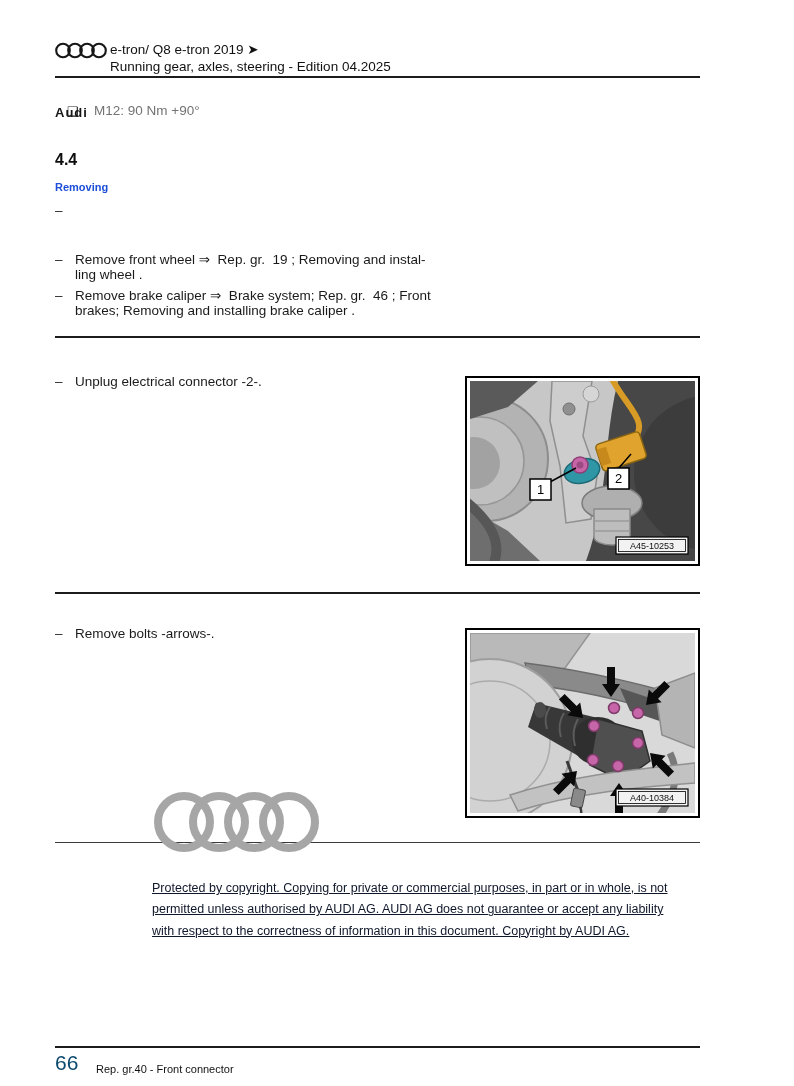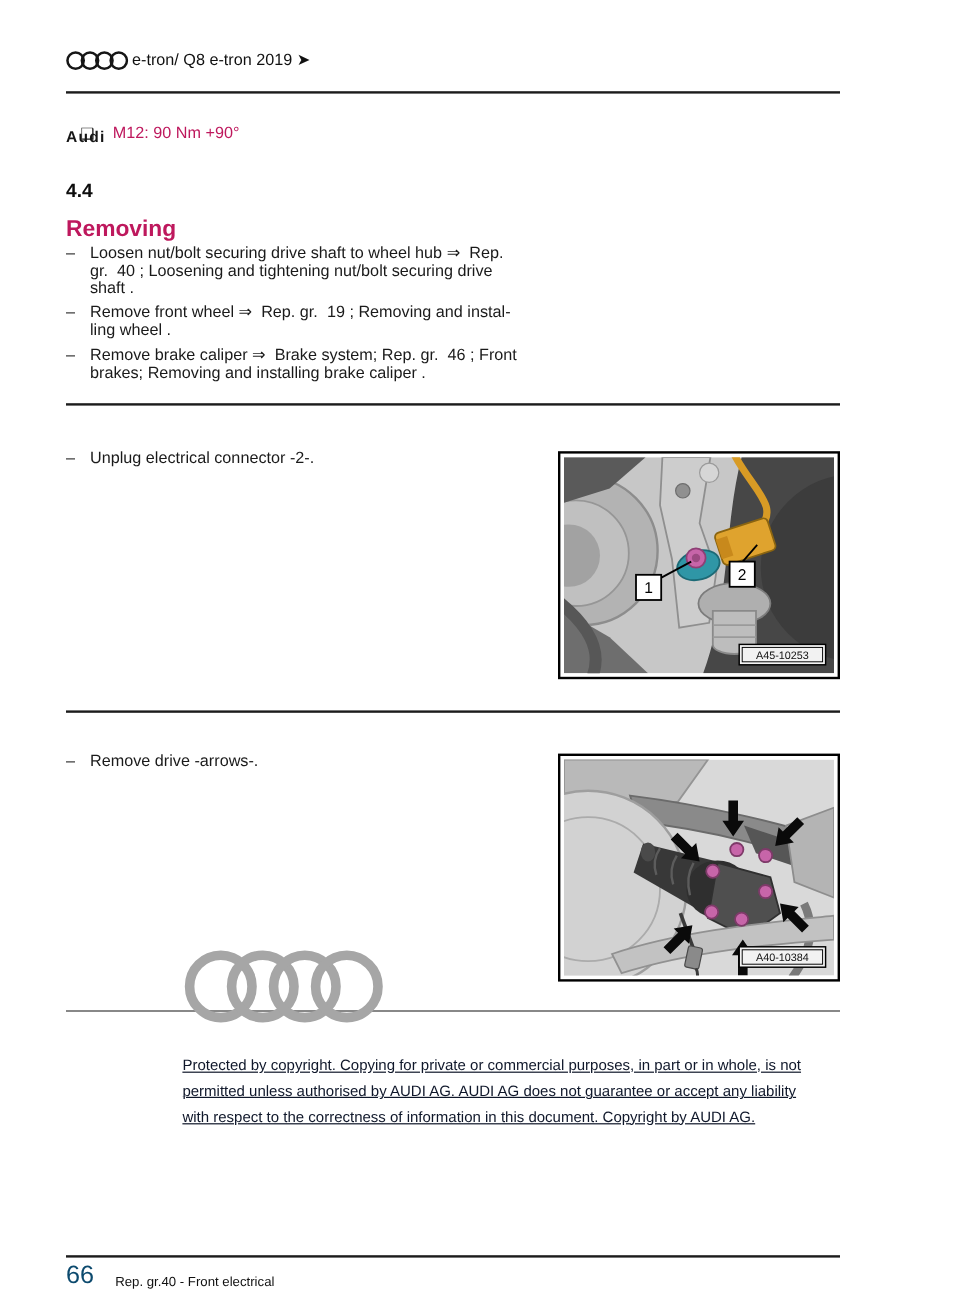--- a/index.html
+++ b/index.html
@@ -9,24 +9,24 @@
     background:#ffffff; overflow:hidden;
     font-family:"Liberation Sans", sans-serif; color:#1a1a1a;
   }
   .abs { position:absolute; }
   .rule { position:absolute; background:#1c1c1c; }
   
   .hdr-line { font-size:13.5px; color:#111; white-space:nowrap; }
   .brand-word { font-weight:bold; font-size:13px; letter-spacing:1px; color:#161616;margin-top:42px; }
   
   .note-marker { font-size:13px; }
-  .body-text { font-size:13.5px; line-height:14.5px; color:#be185d; }
+  .body-text { font-size:13.5px; line-height:14.5px; color:#737373; }
   
   .h-num, .h-title { font-weight:bold; font-size:16px; color:#0d0d0d; white-space:nowrap; }
-  .sub-h { font-weight:bold; font-size:19px; color:#be185d; }
+  .sub-h { font-weight:bold; font-size:11px; color:#1d4ed8; }
   
   .step { position:absolute; left:55px; display:flex; width:385px; }
   .step .marker { width:20px; flex:0 0 20px; font-size:13.5px; line-height:14.5px; }
   .step .txt { white-space:pre-wrap; font-size:13.5px; line-height:14.5px; }
   
   .figure {
     position:absolute; left:465px; width:235px; height:190px;
     border:2px solid #000; background:#fff; padding:3px;
   }
   .figure svg { display:block; }
@@ -51,33 +51,31 @@
       <g fill="none" stroke="#161616" stroke-width="2.1">
         <circle cx="8" cy="8.5" r="6.8"></circle>
         <circle cx="20" cy="8.5" r="6.8"></circle>
         <circle cx="32" cy="8.5" r="6.8"></circle>
         <circle cx="44" cy="8.5" r="6.8"></circle>
       </g>
     </svg>
     <div class="brand-word">Audi</div>
   </div>
   <div class="abs hdr-line" style="left:110px; top:41px;">e-tron/ Q8 e-tron 2019 ➤</div>
+  <div class="abs hdr-line" style="left:110px; top:59px;">Running gear, axles, steering - Edition 04.2025</div>
   <div class="rule" style="left:55px; top:76px; width:645px; height:2px;"></div>
 
   <div class="abs note-marker" style="left:67px; top:104px;">❑</div>
   <div class="abs body-text" style="left:94px; top:104px;">M12: 90 Nm +90°</div>
 
   <div class="abs h-num" style="left:55px; top:151px;">4.4</div>
   <div class="abs sub-h" style="left:55px; top:181px;">Removing</div>
 
   <div class="step" style="top:204px;">
     <span class="marker">–</span>
-    <span class="txt">Loosen nut/bolt securing drive shaft to wheel hub ⇒  Rep.
-gr.  40 ; Loosening and tightening nut/bolt securing drive
-shaft .</span>
   </div>
   <div class="step" style="top:253px;">
     <span class="marker">–</span>
     <span class="txt">Remove front wheel ⇒  Rep. gr.  19 ; Removing and instal-
 ling wheel .</span>
   </div>
   <div class="step" style="top:289px;">
     <span class="marker">–</span>
     <span class="txt">Remove brake caliper ⇒  Brake system; Rep. gr.  46 ; Front
 brakes; Removing and installing brake caliper .</span>
@@ -141,21 +139,21 @@
         <rect x="148.5" y="158.5" width="67" height="12" fill="none" stroke="#000" stroke-width="0.8"></rect>
         <text class="fig-ref-text" x="182" y="168" text-anchor="middle">A45-10253</text>
       </g>
     </svg>
   </div>
 
   <div class="rule" style="left:55px; top:592px; width:645px; height:2px;"></div>
 
   <div class="step" style="top:627px;">
     <span class="marker">–</span>
-    <span class="txt">Remove drive -arrows-.</span>
+    <span class="txt">Remove bolts -arrows-.</span>
   </div>
 
   <div class="figure" style="top:628px;">
     <svg width="225" height="180" viewBox="0 0 225 180">
       <defs>
         <path id="arrow2" d="M0,0 L-9,-13 L-4,-13 L-4,-30 L4,-30 L4,-13 L9,-13 Z" fill="#0a0a0a"></path>
       </defs>
       <rect width="225" height="180" fill="#d9d9d9"></rect>
 
       <path d="M0,0 H120 L95,35 L30,48 L0,30 Z" fill="#b9b9b9" stroke="#949494" stroke-width="1.5"></path>
@@ -221,15 +219,15 @@
       <circle cx="136" cy="32" r="26"></circle>
     </g>
   </svg>
 
   <div class="copyright">Protected by copyright. Copying for private or commercial purposes, in part or in whole, is not
 permitted unless authorised by AUDI AG. AUDI AG does not guarantee or accept any liability
 with respect to the correctness of information in this document. Copyright by AUDI AG.</div>
 
   <div class="rule" style="left:55px; top:1046px; width:645px; height:2px;"></div>
   <div class="abs page-num" style="left:55px; top:1051px;">66</div>
-  <div class="abs footer-caption" style="left:96px; top:1063px;">Rep. gr.40 - Front electrical</div>
+  <div class="abs footer-caption" style="left:96px; top:1063px;">Rep. gr.40 - Front connector</div>
 
 </div>
 
 </body></html>

